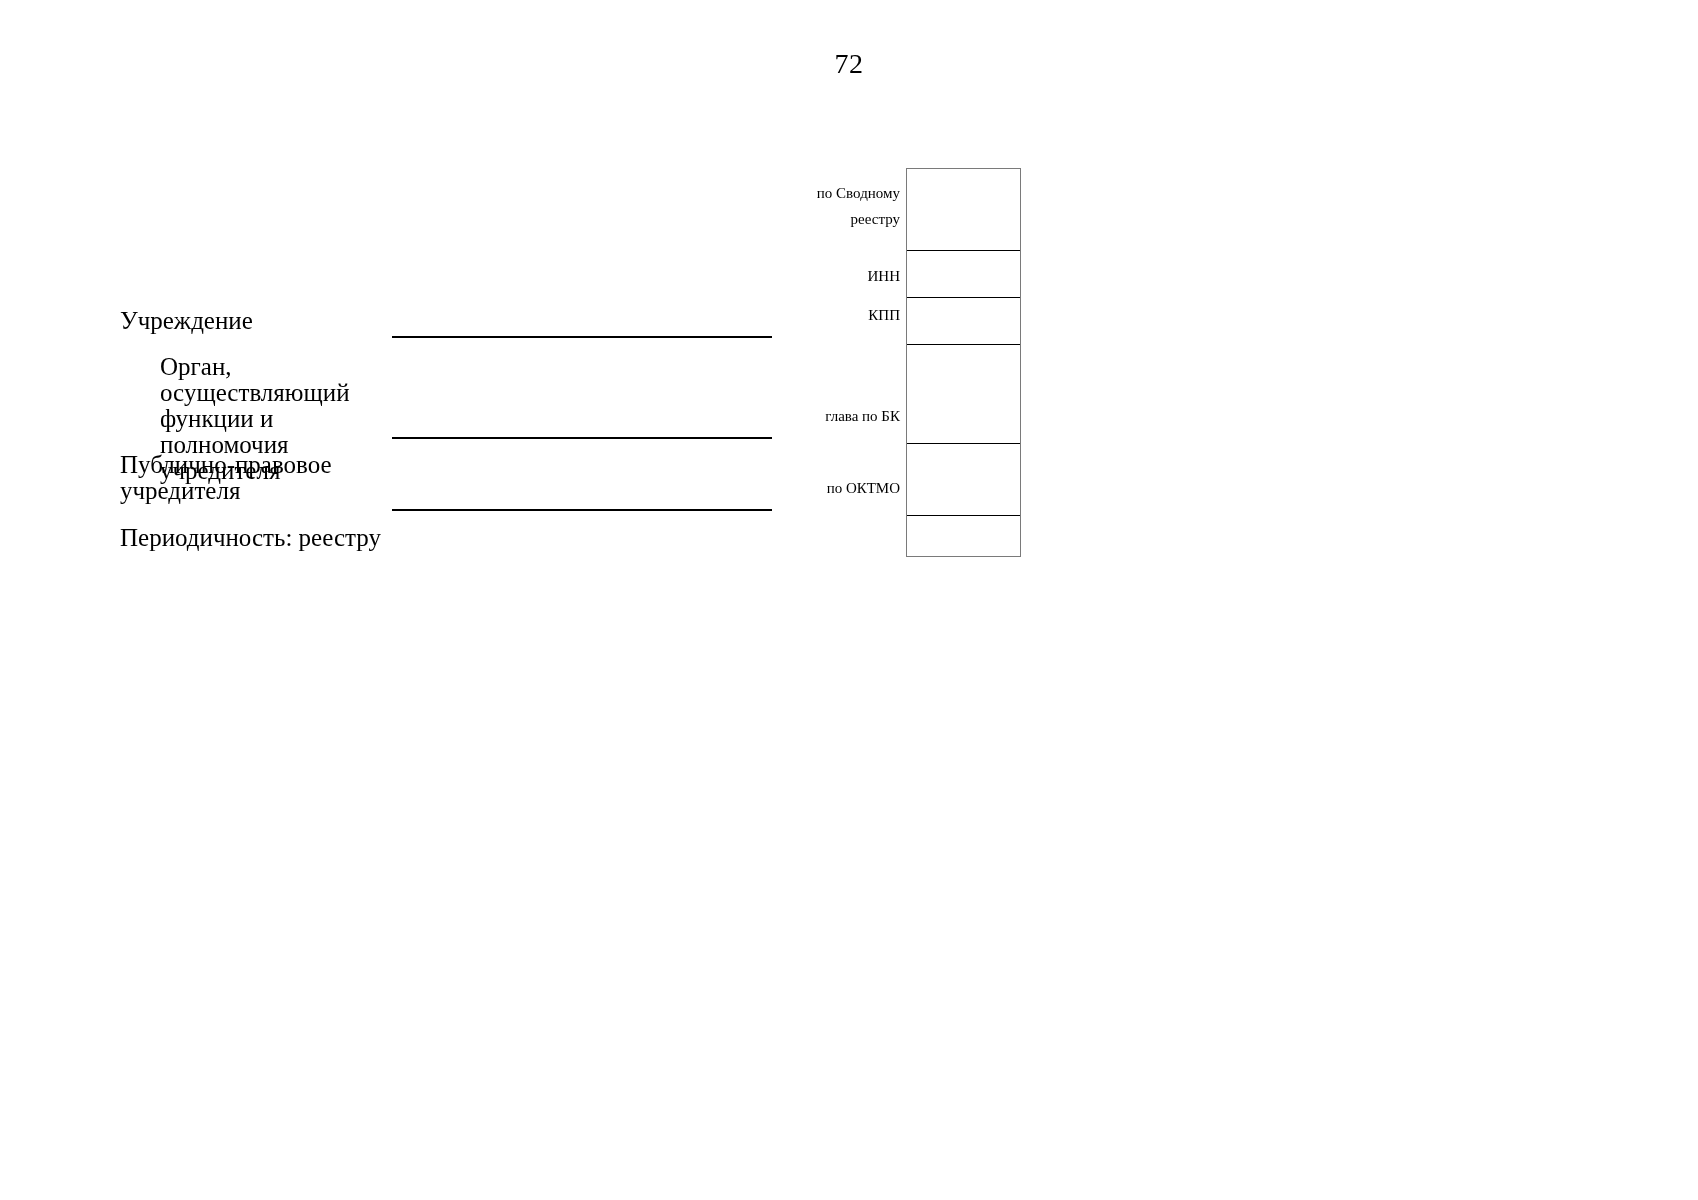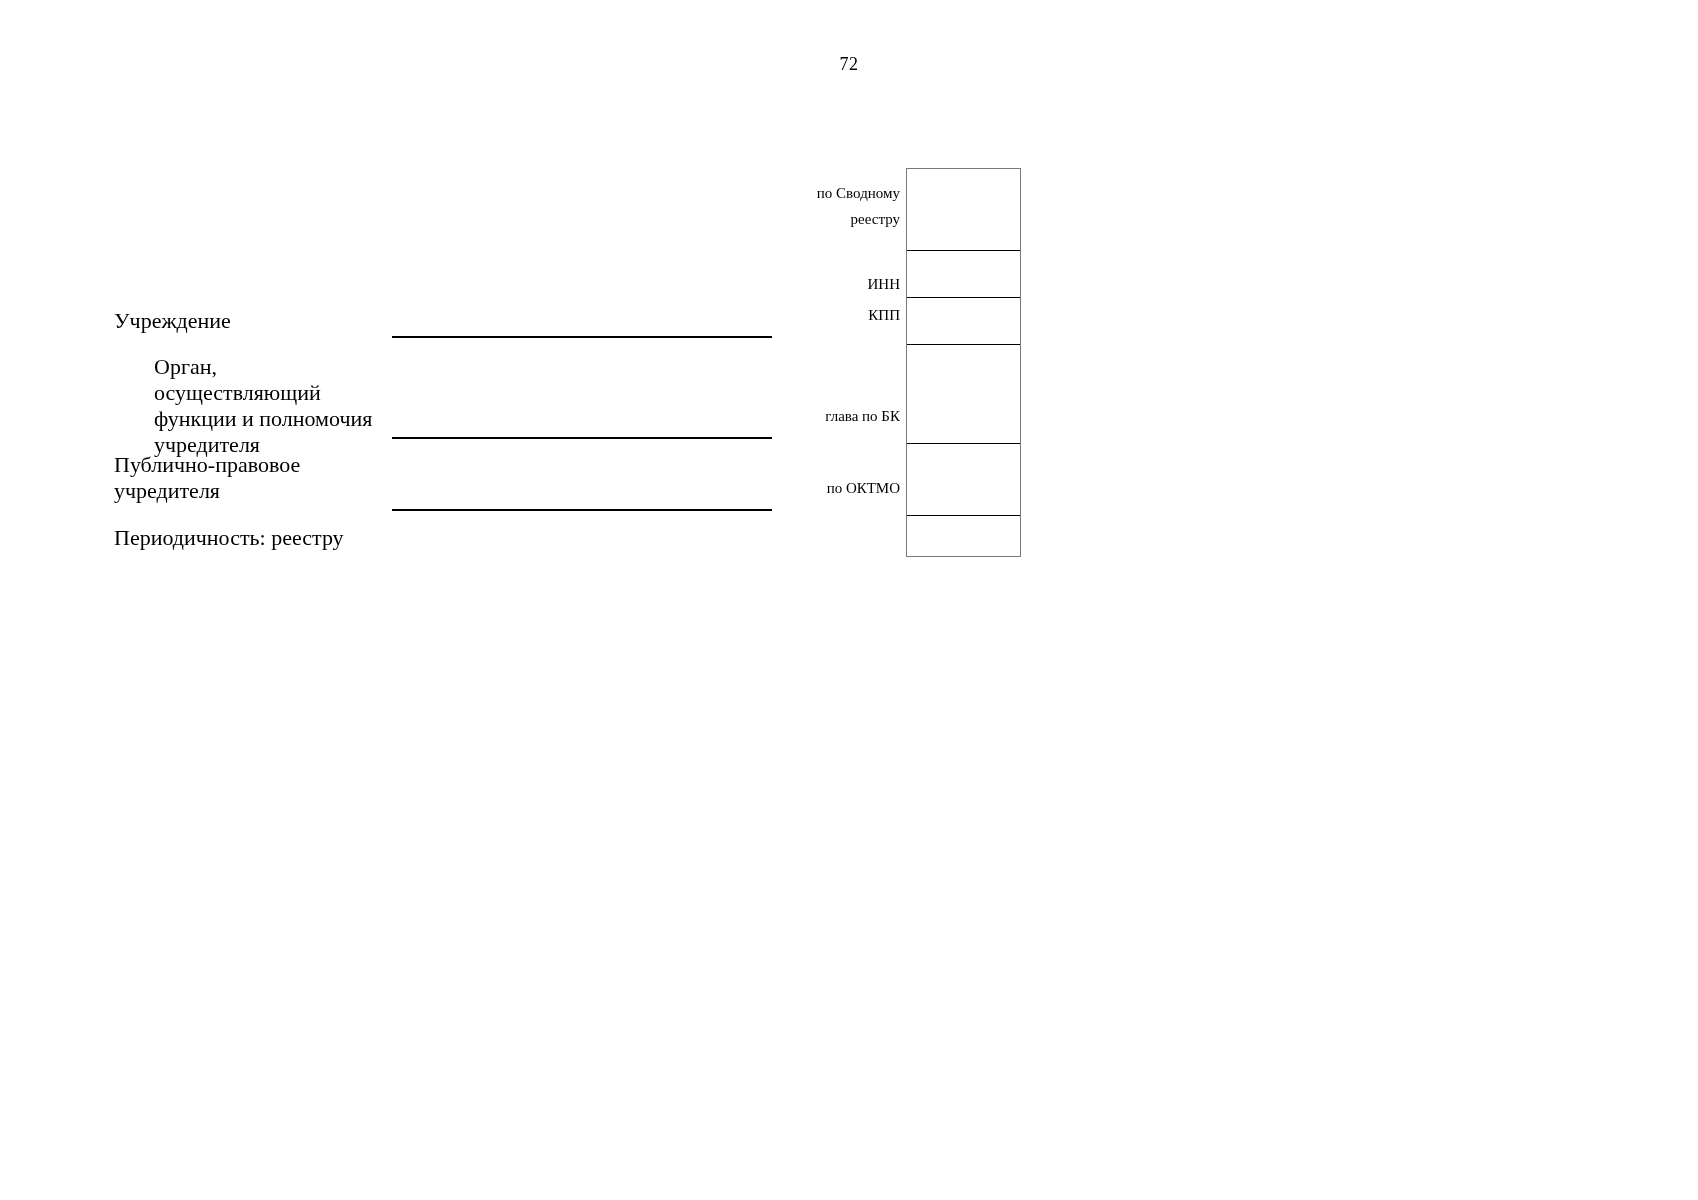--- a/index.html
+++ b/index.html
@@ -23,37 +23,37 @@
     overflow: hidden;
   }
 
   
   .page-number {
     position: absolute;
     top: 50px;
     left: 0;
     width: 1698px;
     text-align: center;
-    font-size: 18px;
+    font-size: 28px;
     line-height: 28px;
     letter-spacing: 0.5px;
   }
 
   
   .left-col {
     position: absolute;
     left: 114px;
     top: 300px;
     width: 270px;
   }
 
   .left-label {
     position: absolute;
-    left: 0;
-    font-size: 22px;
+    left: 6px;
+    font-size: 25px;
     line-height: 26px;
     white-space: pre-line;
   }
 
   .lbl-institution  { top: 8px; }
   .lbl-founder      { top: 54px; margin-left: 40px; }
   .lbl-public       { top: 152px; }
   .lbl-periodicity  { top: 225px; }
 
   
@@ -71,21 +71,21 @@
   
   .code-label {
     position: absolute;
     right: 798px;
     text-align: right;
     font-size: 15px;
     line-height: 26px;
     white-space: pre-line;
   }
   .cl-svod   { top: 180px; }
-  .cl-inn    { top: 271px; margin-left: 47px; }
+  .cl-inn    { top: 263px; margin-left: 47px; }
   .cl-kpp    { top: 302px; text-align: center; }
   .cl-bk     { top: 403px; }
   .cl-oktmo  { top: 475px; margin-left: 44px; }
 
   
   .box-stack {
     position: absolute;
     left: 906px;
     top: 168px;
     width: 115px;

